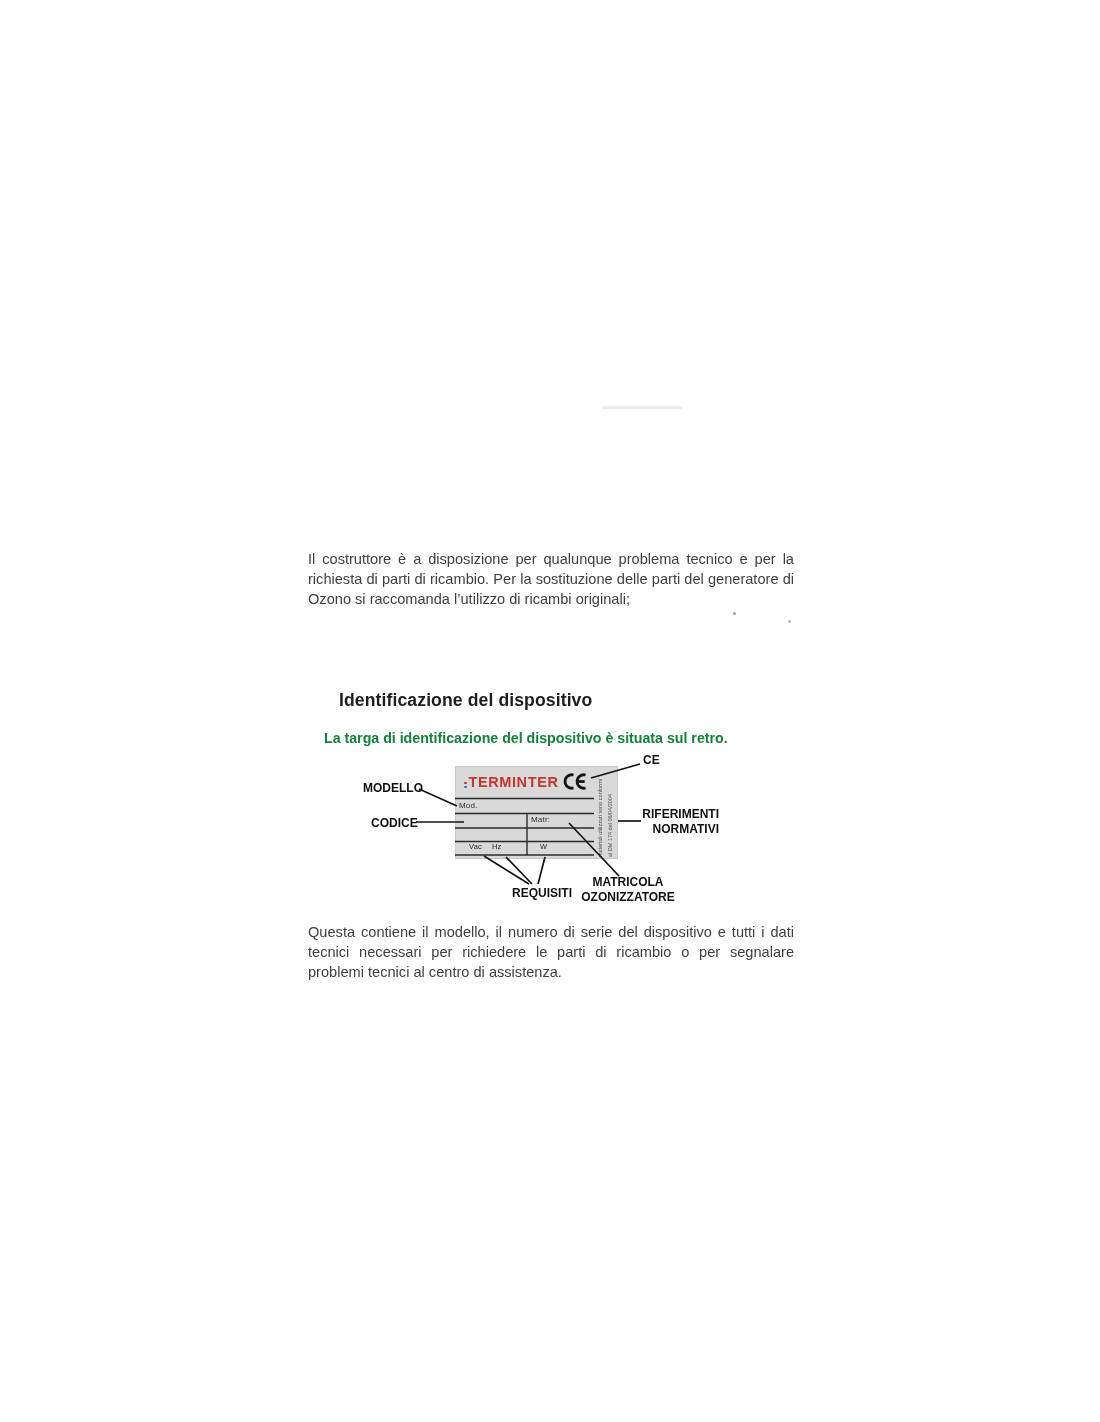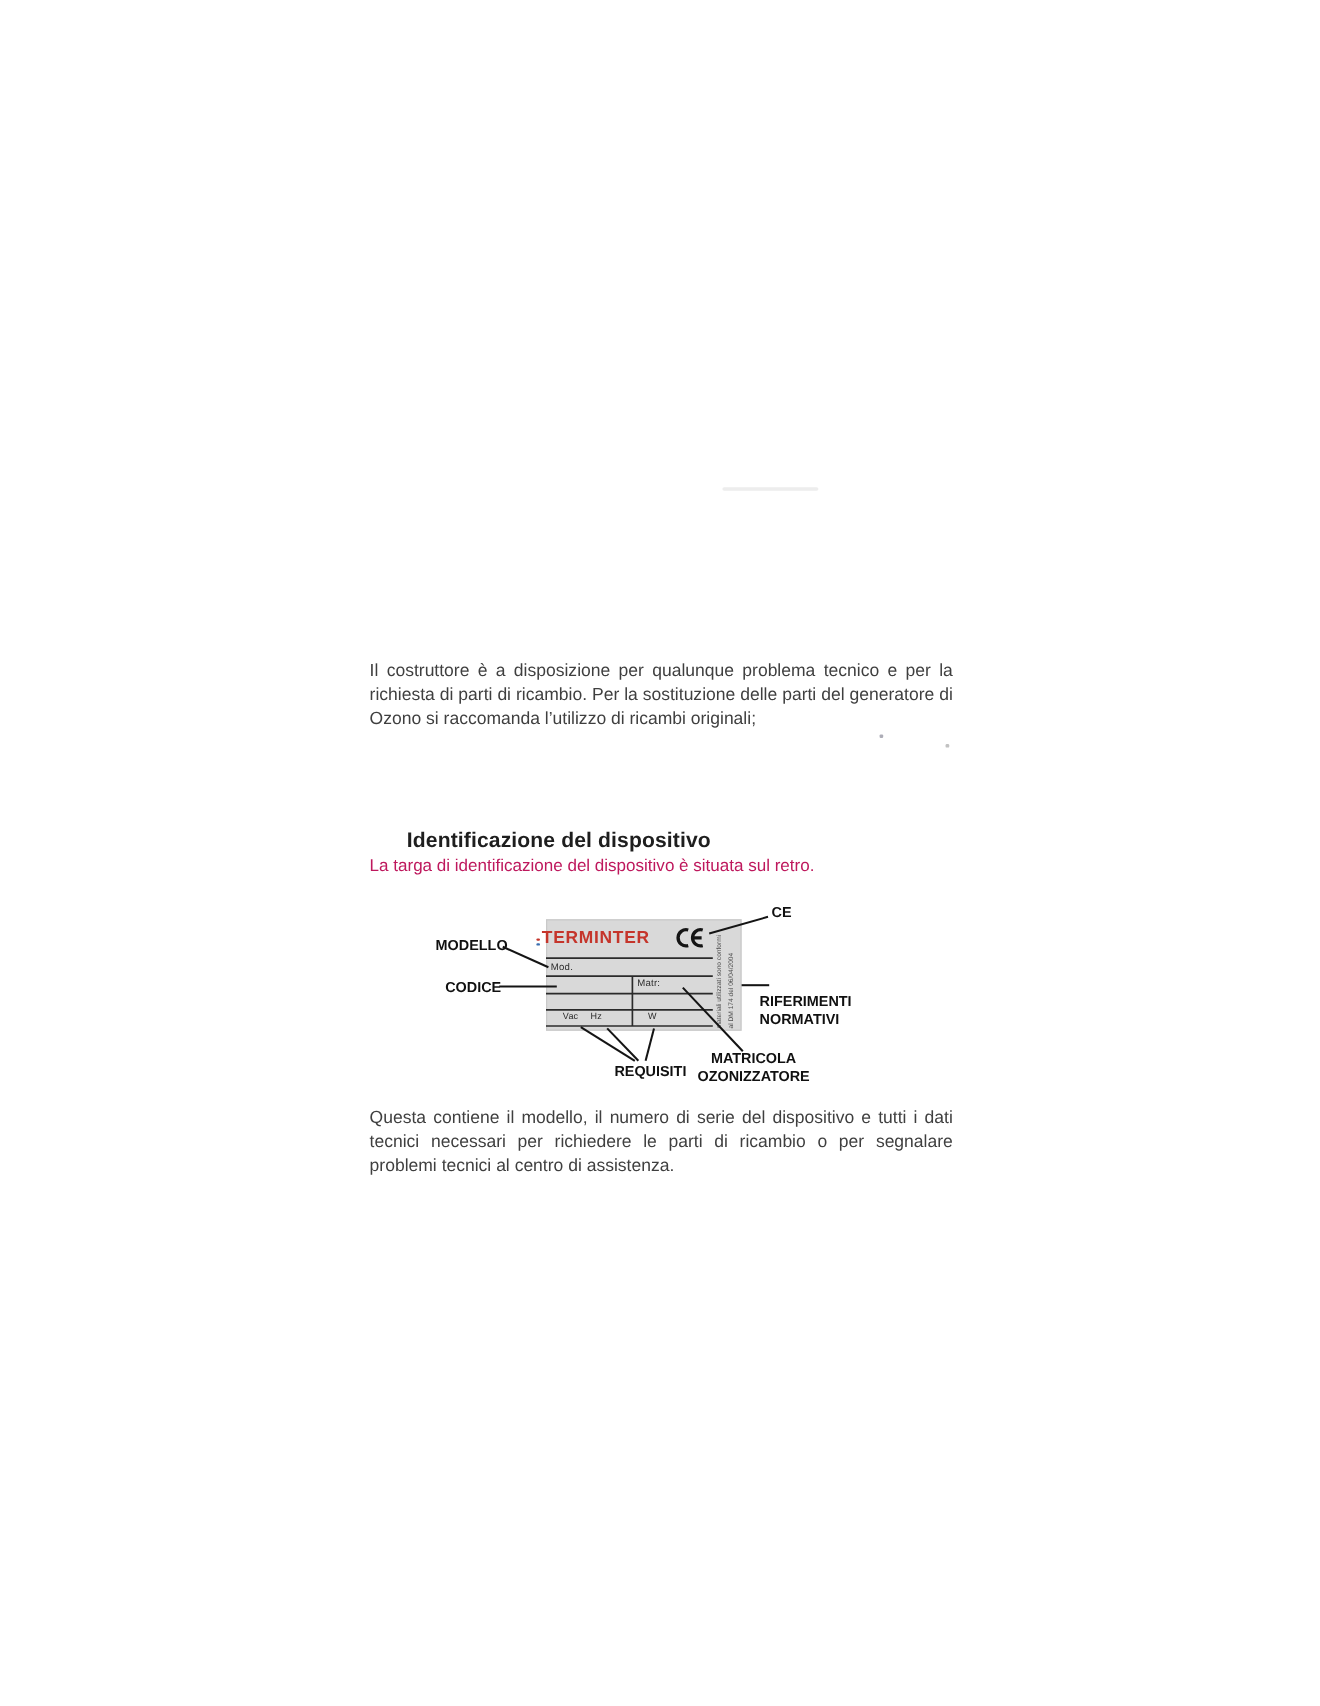--- a/index.html
+++ b/index.html
@@ -3,28 +3,28 @@
 <meta charset="utf-8">
 <style>
   html,body{margin:0;padding:0;background:#ffffff;}
   .page{position:relative;width:980px;height:1422px;background:#ffffff;overflow:hidden;
         font-family:"Liberation Sans",sans-serif;}
 
   .para{position:absolute;left:308px;width:486px;margin:0;text-align:justify;
         font-size:14.6px;line-height:19.8px;color:#3f3f3f;}
   #para1{top:550px;}
   #para2{top:923px;}
-  .sub{position:absolute;left:308px;top:714px;margin:0;font-size:14.2px;color:#be185d;}
+  .sub{position:absolute;left:308px;top:714px;margin:16px;font-size:14.2px;color:#15803d;font-weight:bold;}
   .heading{position:absolute;left:339px;top:690px;margin:0;font-size:17.6px;font-weight:700;
            color:#1e1e1e;letter-spacing:0.1px;}
 
   
   .plate{position:absolute;left:455px;top:766px;width:163px;height:93px;background:#d9d9d9;
          box-shadow:inset 0 0 0 1px #c9c9c9;}
-  .brand{position:absolute;left:447px;top:774px;display:flex;align-items:center;gap:2px;}
+  .brand{position:absolute;left:464px;top:774px;display:flex;align-items:center;gap:2px;}
   .logo-mark{display:inline-flex;flex-direction:column;gap:1.5px;margin-top:6px;}
   .logo-mark i{width:2.5px;height:2.5px;border-radius:50%;display:block;}
   .m-red{background:#c5352b;}
   .m-blue{background:#3b6fb0;}
   .brand-text{color:#c5352b;font-weight:700;font-size:14.5px;letter-spacing:0.6px;line-height:16px;}
   .ce-mark{position:absolute;left:561px;top:772px;}
 
   .plate-field{position:absolute;font-size:8px;font-weight:400;color:#2a2a2a;letter-spacing:0.2px;}
   #f-mod{left:459px;top:801px;}
   #f-matr{left:531px;top:815px;}
@@ -34,21 +34,21 @@
 
   .side-strip{position:absolute;left:595px;top:767px;width:22px;height:90px;}
   .side-inner{position:absolute;left:0;top:0;width:90px;height:22px;
               transform:rotate(-90deg) translateX(-90px);transform-origin:0 0;
               font-size:5.5px;line-height:10px;color:#4e4e4e;white-space:nowrap;}
 
   .callout{position:absolute;font-size:12px;font-weight:700;color:#101010;line-height:14.5px;text-align:center;}
   #c-modello{left:363px;top:781px;}
   #c-codice{left:371px;top:816px;}
   #c-ce{left:643px;top:753px;}
-  #c-rif{left:633px;top:807px;width:86px;text-align:left;margin-top:20px;}
+  #c-rif{left:633px;top:807px;width:86px;text-align:right;}
   #c-req{left:512px;top:886px;}
   #c-matr{left:580px;top:875px;width:96px;text-align:center;}
 
   svg.overlay{position:absolute;left:0;top:0;pointer-events:none;}
 
   
   .smudge{position:absolute;left:602px;top:406px;width:80px;height:3px;background:#ededed;border-radius:2px;}
   .speck{position:absolute;border-radius:1px;}
   #speck1{left:733px;top:612px;width:3px;height:3px;background:#8a8a98;opacity:.7;}
   #speck2{left:788px;top:620px;width:3px;height:3px;background:#9a9a9a;opacity:.6;}

